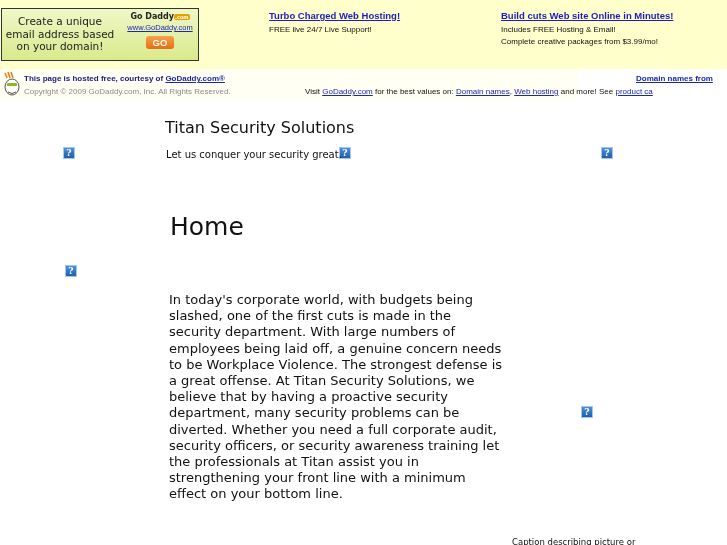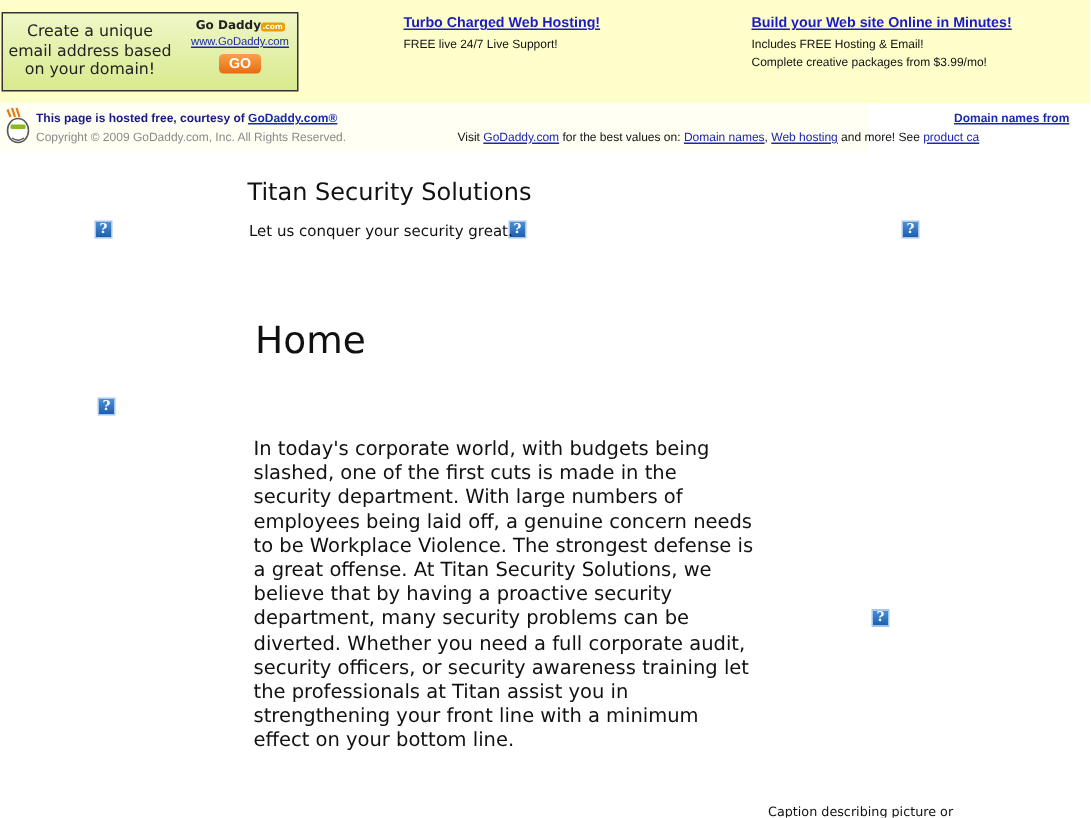--- a/index.html
+++ b/index.html
@@ -106,21 +106,21 @@
       <div class="go-btn">GO</div>
     </div>
   </div>
 
   <div class="ad-col" style="left:269px;">
     <a class="head">Turbo Charged Web Hosting!</a>
     <div>FREE live 24/7 Live Support!</div>
   </div>
 
   <div class="ad-col" style="left:501px;">
-    <a class="head">Build your Web site Online in Minutes!</a>
+    <a class="head">Build cuts Web site Online in Minutes!</a>
     <div>Includes FREE Hosting &amp; Email!</div>
     <div>Complete creative packages from $3.99/mo!</div>
   </div>
 </div>
 
 <div class="strip">
   <svg class="mascot" viewBox="0 0 20 30">
     <path d="M3 3 l2 5 M6 2 l2 6 M9 2 l2 6" stroke="#e87a10" stroke-width="1.5" fill="none"></path>
     <ellipse cx="10" cy="17" rx="7" ry="8" fill="#fff" stroke="#555" stroke-width="1"></ellipse>
     <rect x="5" y="13" width="10" height="3" rx="1" fill="#8ab820"></rect>

